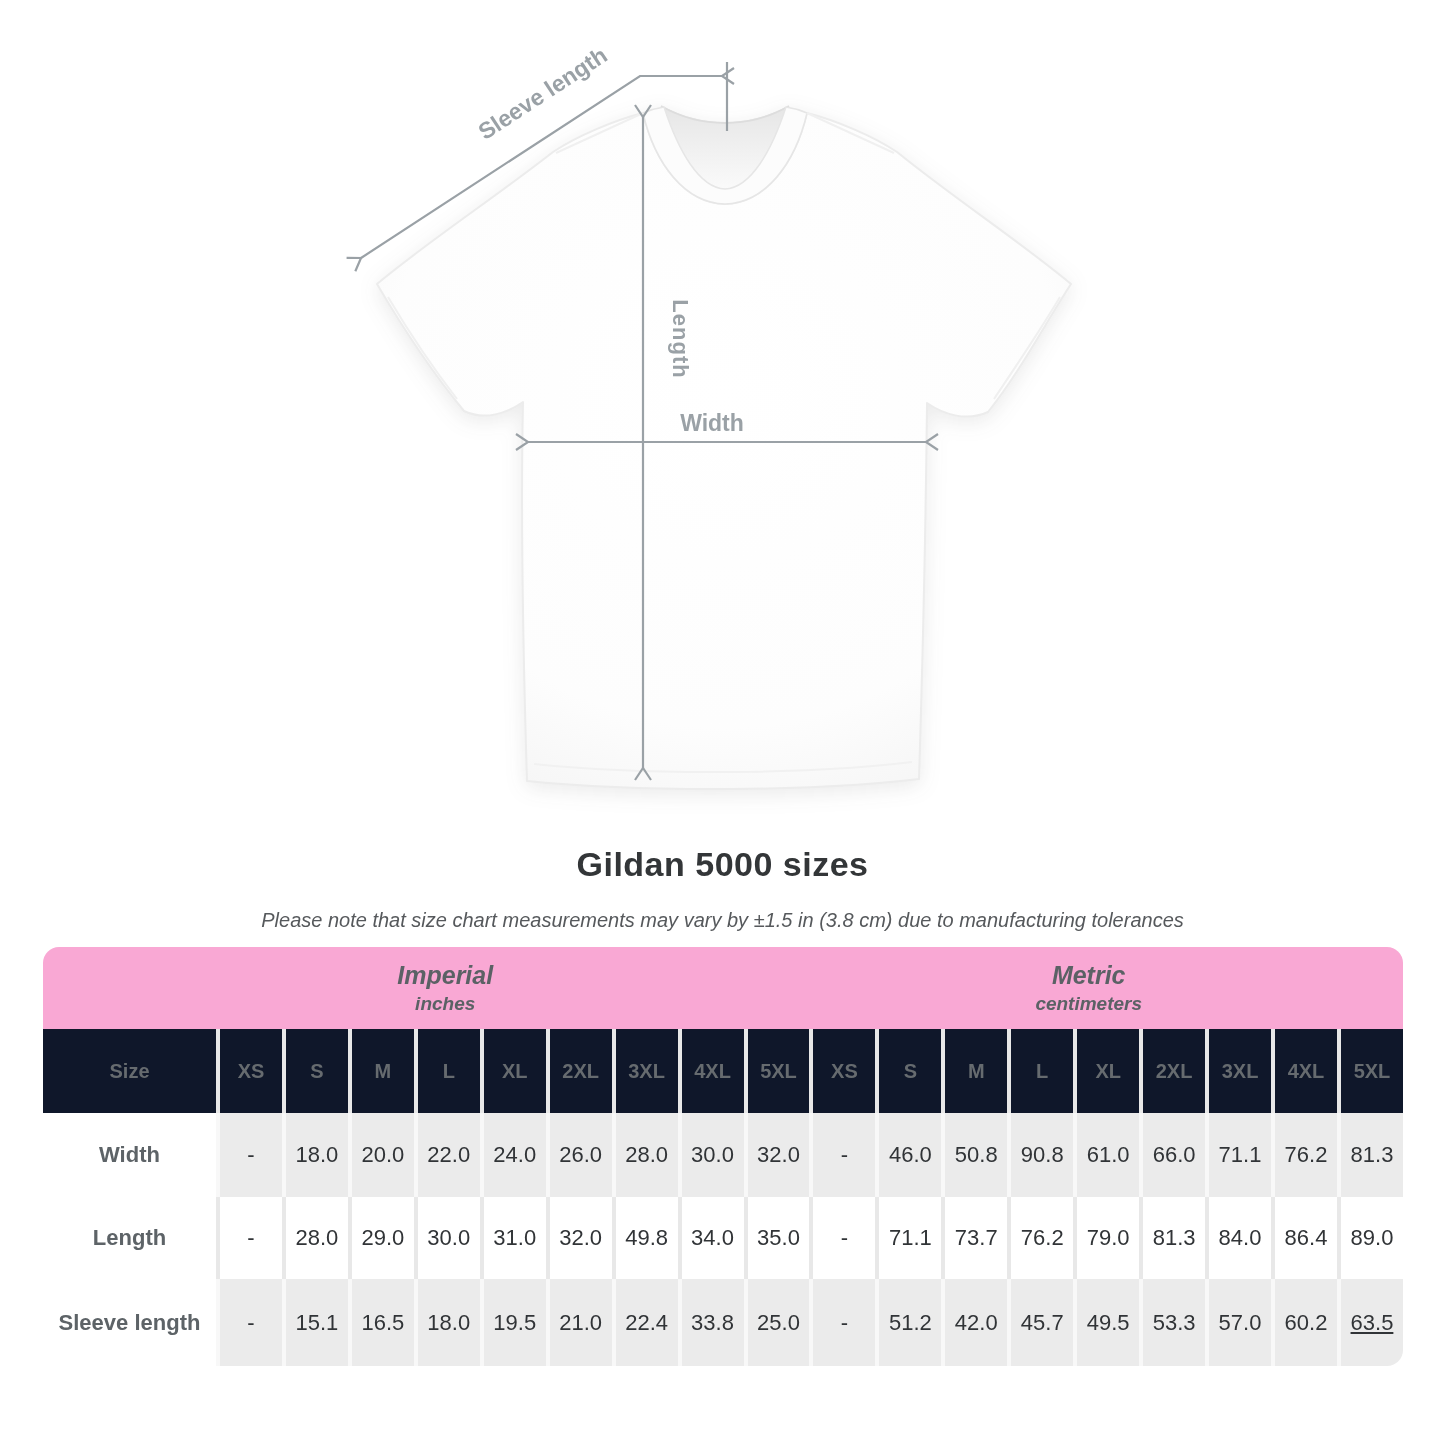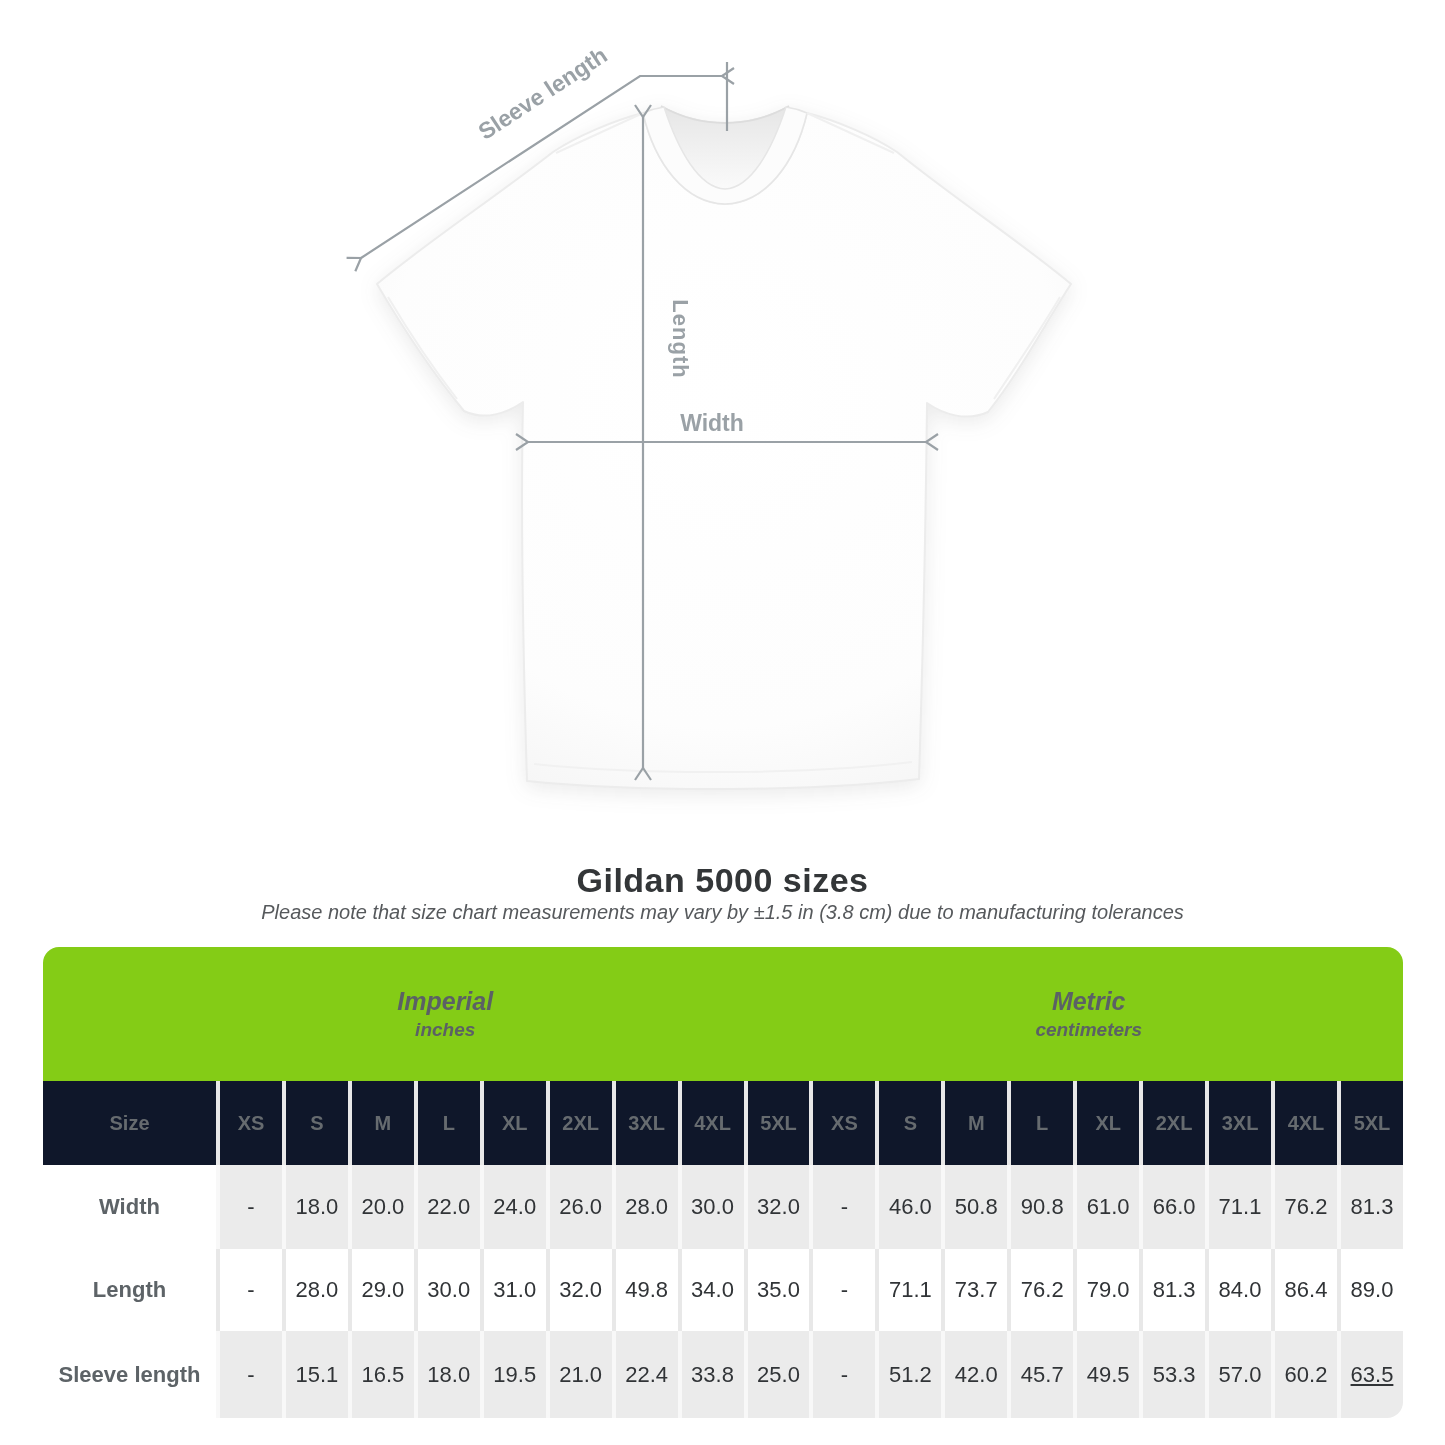--- a/index.html
+++ b/index.html
@@ -28,31 +28,31 @@
     text-anchor: middle;
   }
   .dim-label.sleeve { font-size: 23px; }
   .dim-label.len    { font-size: 22px; letter-spacing: 1px; }
   .dim-label.wid    { font-size: 23px; }
 
   
   .title {
     position: absolute;
     top: 845px; left: 0; right: 0;
-    margin: 16px;
+    margin: 0;
     text-align: center;
     font-size: 34px;
     font-weight: bold;
     color: #333638;
     letter-spacing: 0.5px;
   }
   .subtitle {
     position: absolute;
     top: 897px; left: 0; right: 0;
-    margin: 4px;
+    margin: 12px;
     text-align: center;
     font-style: italic;
     font-size: 20px;
     color: #56595c;
   }
 
   
   table.chart {
     position: absolute;
     top: 947px;
@@ -64,22 +64,22 @@
   }
   table.chart th, table.chart td {
     padding: 0;
     text-align: center;
     vertical-align: middle;
     white-space: nowrap;
   }
 
   
   tr.unit-row th {
-    height: 134px;
-    background: #84cc16;
+    height: 82px;
+    background: #f9a8d4;
   }
   tr.unit-row th.imperial { border-top-left-radius: 16px; padding-left: 38px; }
   tr.unit-row th.metric   { border-top-right-radius: 16px; padding-right: 35px; }
   .unit-label {
     font-size: 25px;
     font-weight: bold;
     font-style: italic;
     color: #5b6165;
   }
   .unit-sub {

